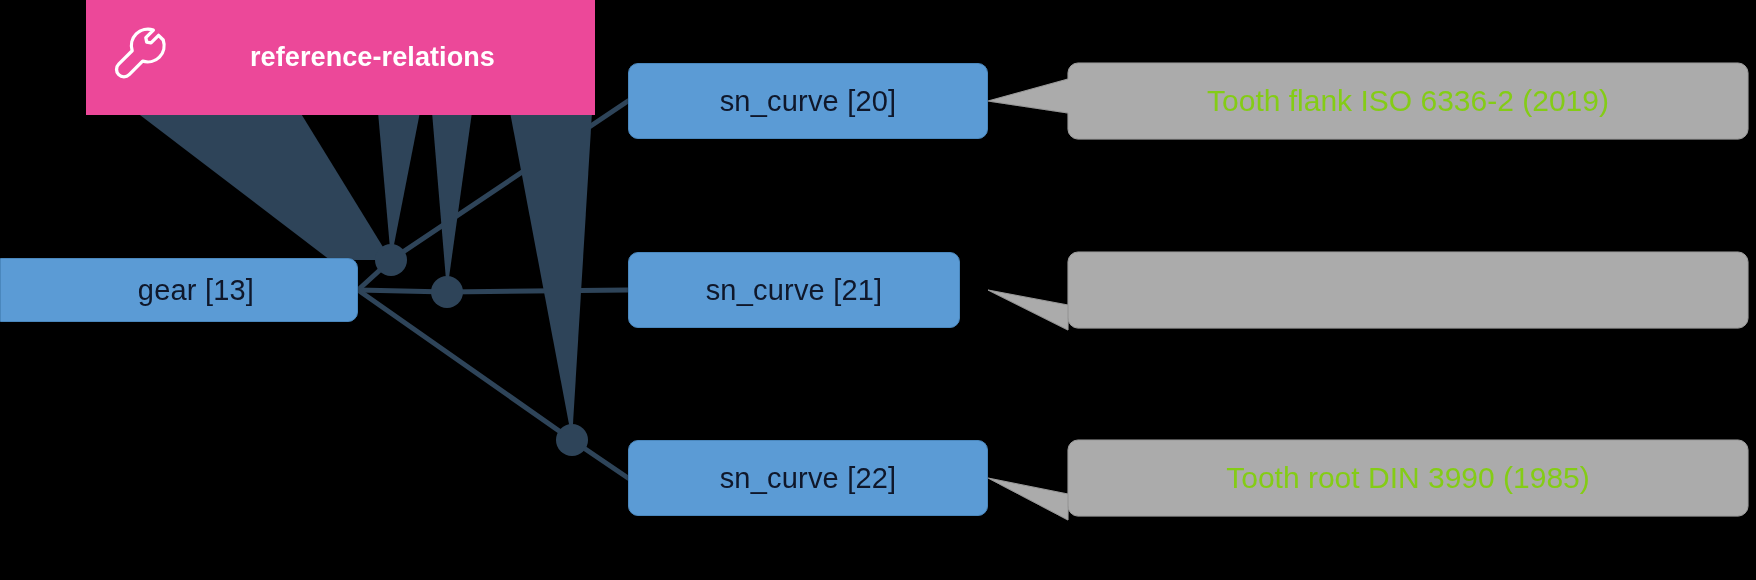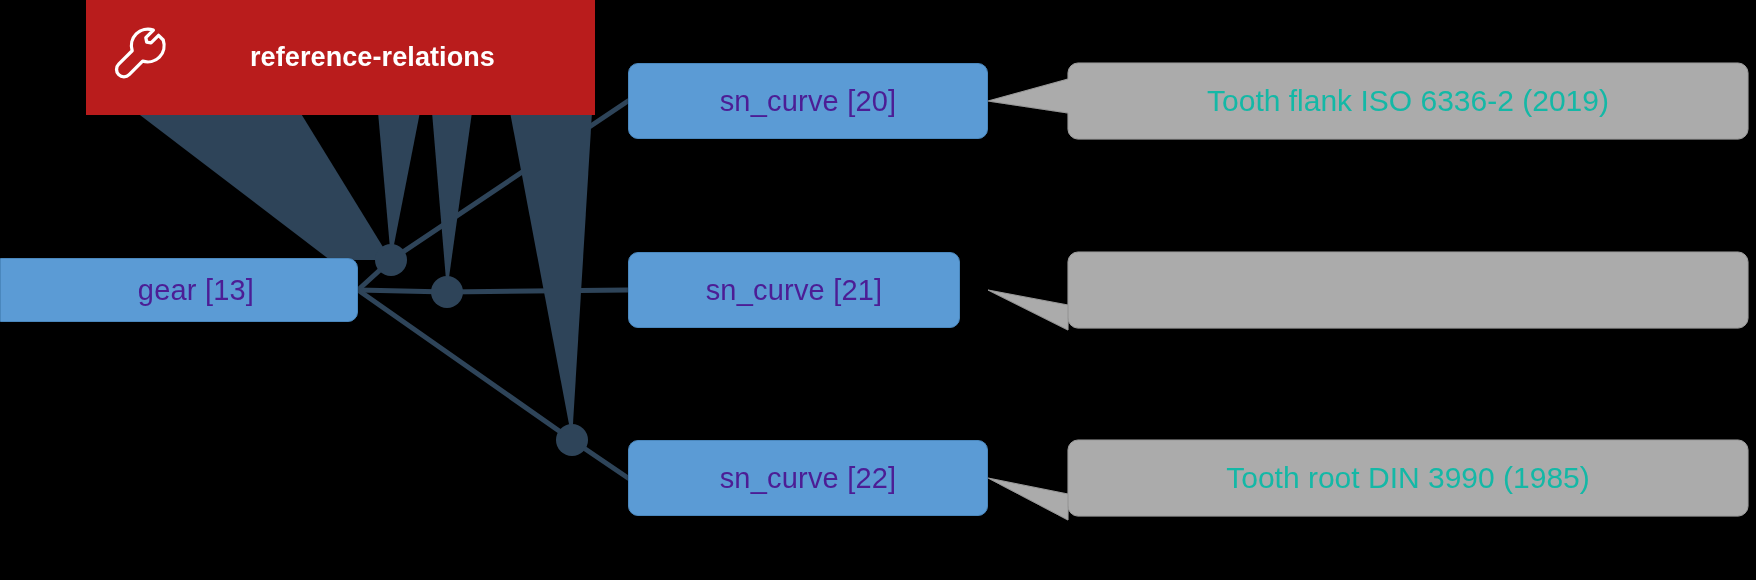--- a/index.html
+++ b/index.html
@@ -35,41 +35,41 @@
   }
 
   
   .node {
     position: absolute;
     box-sizing: border-box;
     border-radius: 10px;
     display: flex;
     align-items: center;
     justify-content: center;
-    color: #4c1d95;
+    color: #0f172a;
     font-size: 29px;
     font-weight: 400;
     letter-spacing: 0.2px;
     white-space: nowrap;
     user-select: none;
   }
   .node.blue {
     background: #5b9bd5;
     border: 1px solid #4a87bd;
     box-shadow: 0 1px 2px rgba(0,0,0,0.55);
   }
 
   
   #tooltip-header {
     position: absolute;
     left: 86px;
     top: 0px;
     width: 509px;
     height: 115px;
-    background: #b91c1c;
+    background: #ec4899;
     display: flex;
     align-items: center;
     box-sizing: border-box;
     padding: 0 22px 0 22px;
     z-index: 6;
   }
   #tooltip-header .wrench {
     width: 72px;
     height: 72px;
     flex: 0 0 72px;
@@ -82,21 +82,21 @@
     font-size: 27px;
     font-weight: 700;
     letter-spacing: 0.1px;
     white-space: nowrap;
     padding-right: 8px;
   }
 
   
   .callout-text {
     position: absolute;
-    color: #14b8a6;
+    color: #84cc16;
     font-size: 30px;
     font-weight: 400;
     white-space: nowrap;
     display: flex;
     align-items: center;
     justify-content: center;
     user-select: none;
     z-index: 4;
   }
 </style>

